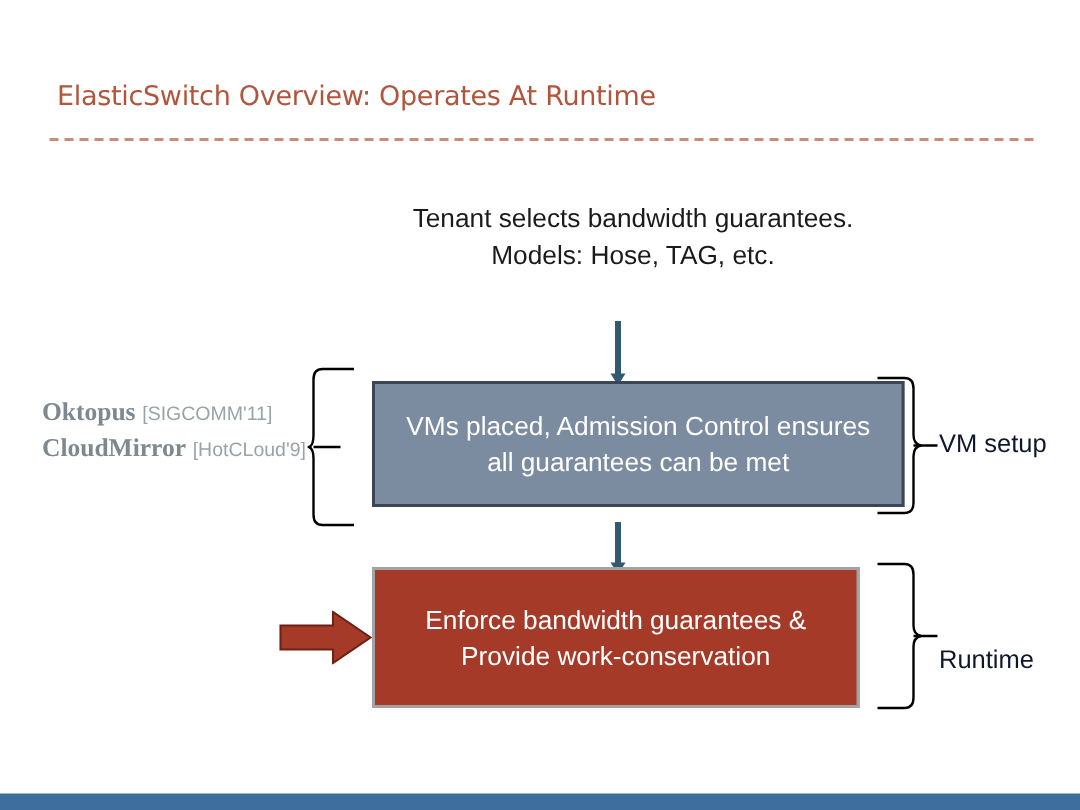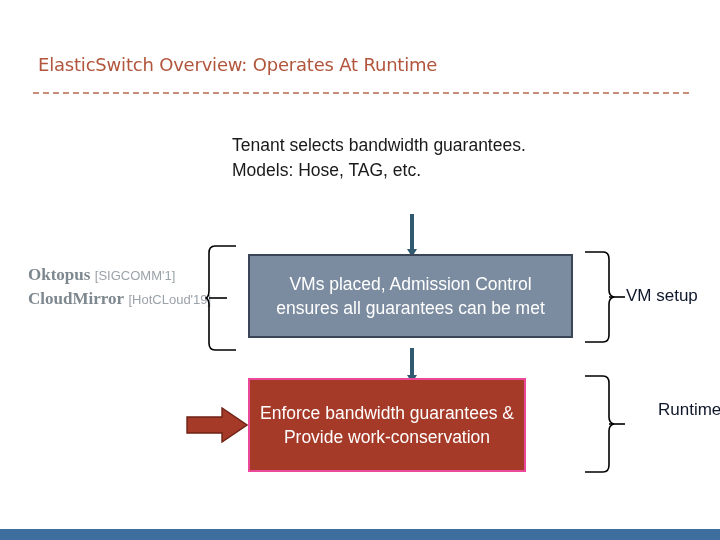--- a/index.html
+++ b/index.html
@@ -34,24 +34,24 @@
     left: 33px;
     top: 92px;
     width: 656px;
     height: 0;
     border-top: 2px dashed #C98C78;
   }
 
   
   #tenant-caption {
     position: absolute;
-    left: 232px;
+    left: 252px;
     top: 133px;
     width: 340px;
-    text-align: left;
+    text-align: center;
     font-family: "Liberation Sans", sans-serif;
     font-size: 17.5px;
     line-height: 25px;
     color: #1a1a1a;
   }
 
   
   .v-arrow {
     position: absolute;
     width: 4px;
@@ -89,32 +89,32 @@
     justify-content: center;
     text-align: center;
     font-family: "Liberation Sans", sans-serif;
     font-size: 17.5px;
     line-height: 24px;
     color: #ffffff;
   }
   #admission-box {
     left: 248px;
     top: 254px;
-    width: 325px;
+    width: 355px;
     height: 84px;
     background: #7C8CA0;
     border: 2px solid #3A4657;
   }
   #enforce-box {
     left: 248px;
     top: 378px;
-    width: 278px;
+    width: 325px;
     height: 94px;
     background: #A63A28;
-    border: 2px solid #ec4899;
+    border: 2px solid #a3a3a3;
     align-items: center;
   }
   .box-text { padding: 0 10px; }
 
   
   #citations {
     position: absolute;
     left: 28px;
     top: 263px;
     width: 205px;
@@ -164,21 +164,21 @@
 
   
   .side-label {
     position: absolute;
     font-family: Liberation Sans, sans-serif;
     font-size: 17px;
     color: #0f172a;
     white-space: nowrap;
   }
   #vm-setup-label { left: 626px; top: 286px; }
-  #runtime-label  { left: 626px; top: 400px; margin-left: 32px; }
+  #runtime-label  { left: 626px; top: 430px; }
 
   
   #bottom-bar {
     position: absolute;
     left: 0;
     bottom: 0;
     width: 720px;
     height: 11px;
     background: #3E6E9E;
   }
@@ -191,25 +191,25 @@
   <div id="slide-title">ElasticSwitch Overview: Operates At Runtime</div>
   <div id="title-rule"></div>
 
   <div id="tenant-caption">Tenant selects bandwidth guarantees. Models: Hose, TAG, etc.</div>
 
   <div id="arrow-tenant-to-admission" class="v-arrow"></div>
 
   <div id="citations">
     <div class="citation-row">
       <span class="cite-name">Oktopus</span>
-      <span class="cite-ref">[SIGCOMM'1]</span>
+      <span class="cite-ref">[SIGCOMM'11]</span>
     </div>
     <div class="citation-row">
       <span class="cite-name">CloudMirror</span>
-      <span class="cite-ref">[HotCLoud'19]</span>
+      <span class="cite-ref">[HotCLoud'9]</span>
     </div>
   </div>
 
   <svg class="bracket" style="left:205px; top:244px;" width="40" height="108">
     <path d="M 31 2 L 10 2 Q 4 2 4 9 L 4 46 Q 4 53 1 54 Q 4 55 4 62 L 4 99 Q 4 106 10 106 L 31 106" fill="none" stroke="#000000" stroke-width="1.6"></path>
     <path d="M 4 54 L 22 54" fill="none" stroke="#000000" stroke-width="1.6"></path>
   </svg>
 
   <div id="admission-box" class="proc-box">
     <span class="box-text">VMs placed,  Admission Control ensures all guarantees can be met</span>

